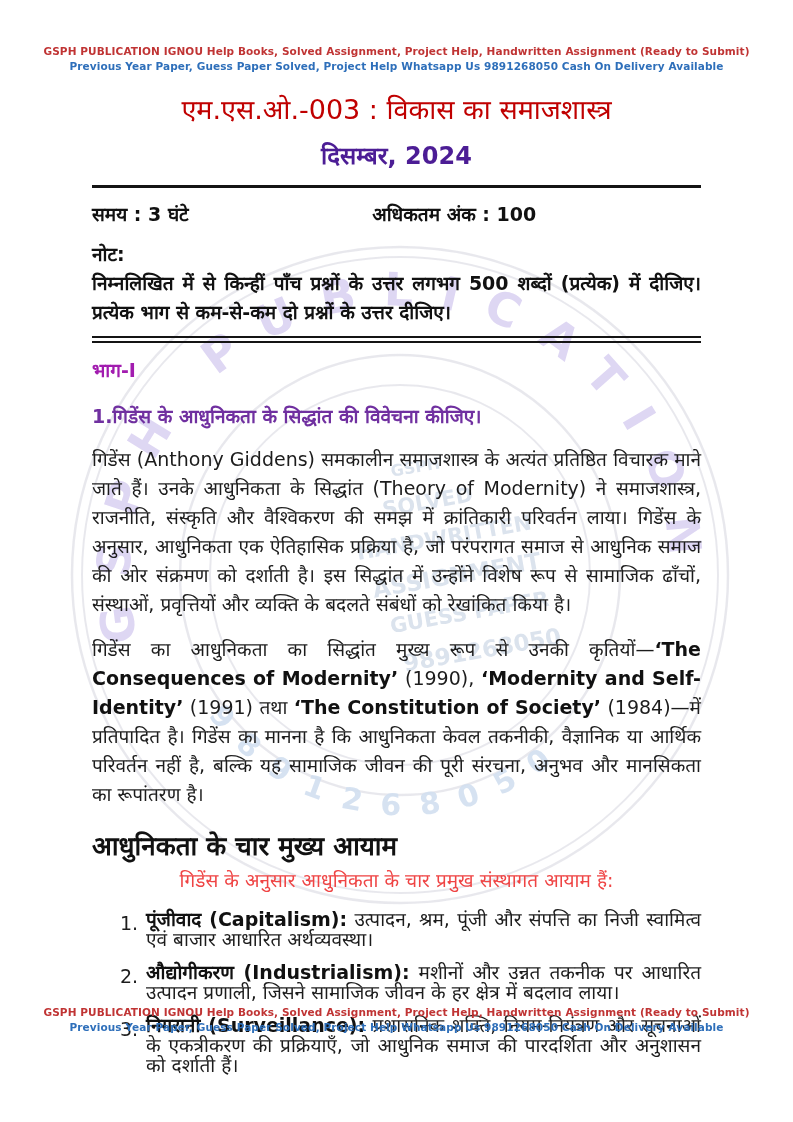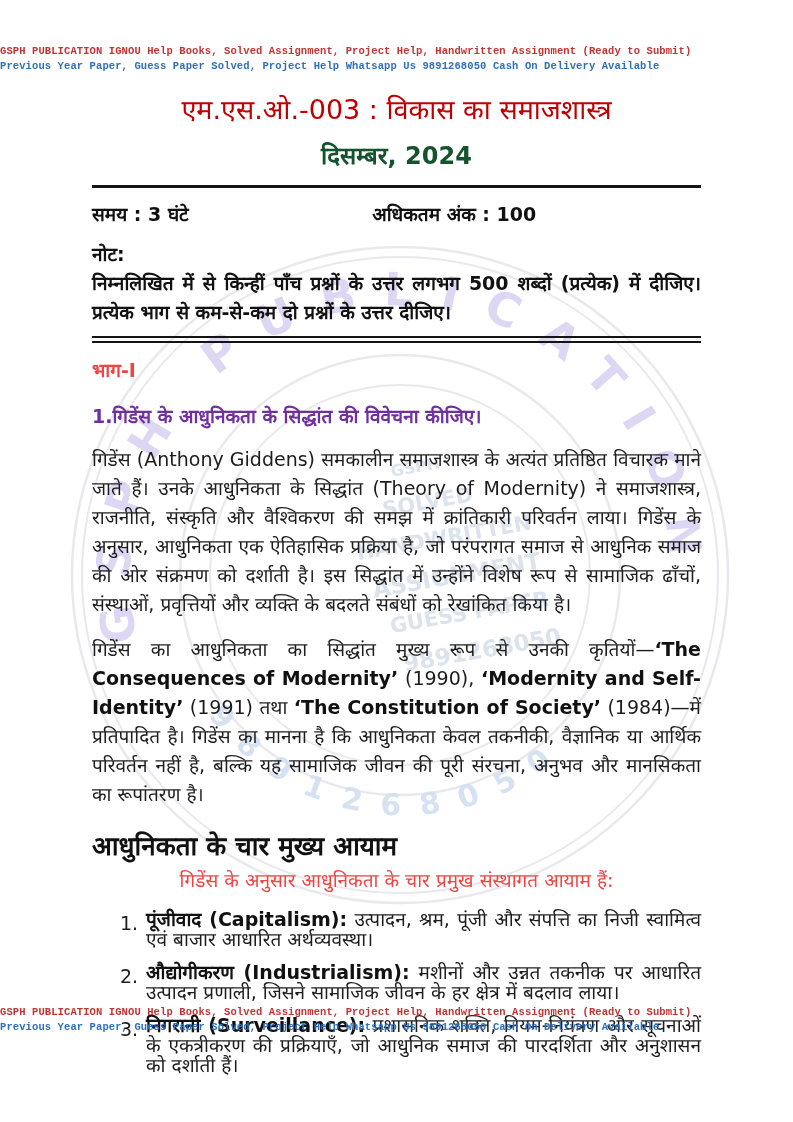--- a/index.html
+++ b/index.html
@@ -11,51 +11,50 @@
     overflow:hidden;
     font-family:"DejaVu Sans","Liberation Sans",sans-serif;
     color:#1c1c1c;
   }
   .watermark{
     position:absolute;inset:0;z-index:0;pointer-events:none;
   }
   .content{position:relative;z-index:1;}
 
   .banner{
-    text-align:left;
+    text-align:center;
     font-size:10.5px;font-weight:bold;line-height:15px;
     letter-spacing:0.1px;
-    font-family:Liberation Mono, monospace;
   }
   .banner .l1{color:#c03434;}
   .banner .l2{color:#2e6fba;}
   .header-banner{padding-top:44px;}
   .footer-banner{position:absolute;left:0;right:0;bottom:40px;z-index:1;}
 
   .body-col{margin:0 92px 0 92px;}
 
   .doc-title{
     margin-top:20px;text-align:center;
     color:#c00000;font-weight:normal;font-size:27px;line-height:32px;
   }
   .doc-subtitle{
     margin-top:16px;text-align:center;
-    color:#14532d;font-weight:bold;font-size:24px;line-height:28px;
+    color:#4c1d95;font-weight:bold;font-size:24px;line-height:28px;
   }
   .rule-single{margin-top:15px;border-top:3px solid #141414;}
   .rule-double{margin-top:9px;height:3px;border-top:2px solid #141414;border-bottom:2px solid #141414;box-sizing:content-box;}
 
   .meta-row{position:relative;margin-top:13px;height:28px;font-size:19px;font-weight:bold;color:#111;}
   .meta-time{position:absolute;left:0;top:0;}
   .meta-marks{position:absolute;left:46%;top:0;text-align:center;}
 
   .note-label{margin-top:12px;font-size:19px;font-weight:bold;color:#111;}
   .note-text{margin-top:2px;font-size:19px;font-weight:bold;line-height:29px;text-align:justify;color:#111;}
 
-  .section-title{margin-top:14px;font-size:19px;font-weight:bold;color:#ef4444;}
+  .section-title{margin-top:14px;font-size:19px;font-weight:bold;color:#a21caf;}
   .question-title{margin-top:20px;font-size:19px;font-weight:bold;color:#7030a0;}
 
   .para{margin-top:16px;font-size:19px;line-height:29px;text-align:justify;color:#1c1c1c;}
   .para b{font-weight:bold;color:#111;}
 
   .sub-heading{margin-top:18px;font-size:26px;font-weight:bold;color:#111;}
   .intro-line{margin-top:3px;font-size:19px;line-height:29px;color:#ef4444;text-align:center;}
 
   .num-list{margin-top:14px;}
   .num-item{display:flex;margin:0 0 13px 28px;}

